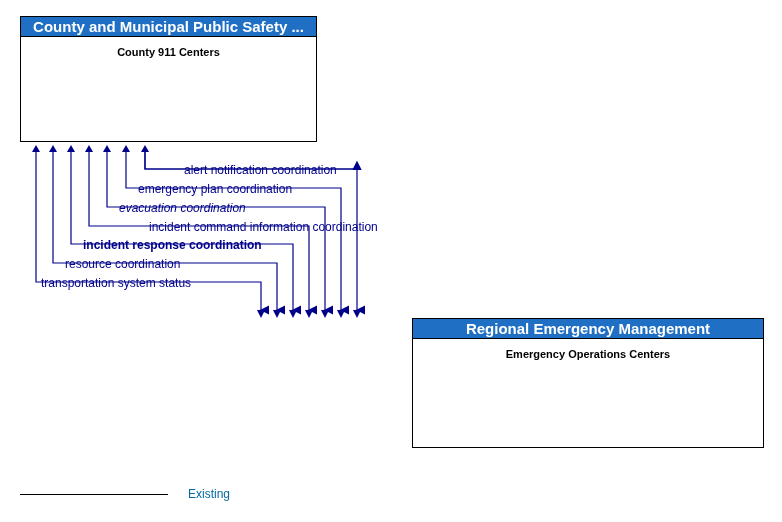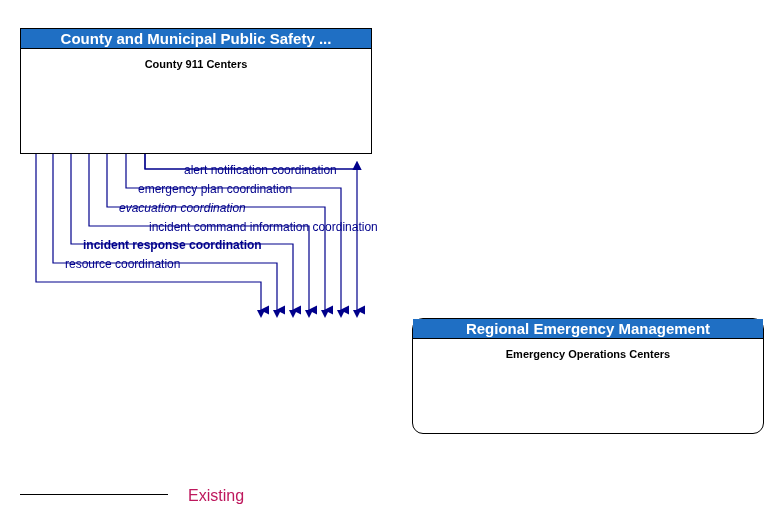--- a/index.html
+++ b/index.html
@@ -38,30 +38,29 @@
   }
   .node-title {
     color: #000000;
     font-size: 11px;
     font-weight: bold;
     text-align: center;
     padding-top: 9px;
   }
   #node-911 {
     left: 20px;
-    top: 28px;
-    width: 352px;
+    top: 16px;
+    width: 297px;
     height: 126px;
   }
   #node-eoc {
     left: 412px;
     top: 318px;
     width: 352px;
-    height: 116px;
-    border-radius: 11px;
+    height: 130px;
   }
   .flow-label {
     position: absolute;
     font-size: 12px;
     color: #00008b;
     white-space: nowrap;
     line-height: 12px;
   }
   svg.wires {
     position: absolute;
@@ -76,22 +75,22 @@
     left: 20px;
     top: 494px;
     width: 148px;
     height: 1px;
     background: #000000;
   }
   .legend-label {
     position: absolute;
     left: 188px;
     top: 487px;
-    font-size: 16px;
-    color: #be185d;
+    font-size: 12px;
+    color: #0369a1;
   }
 </style>
 </head>
 <body>
 
 <div id="canvas">
 
   <svg class="wires" viewBox="0 0 782 522">
     <defs>
       <marker id="arrowUp" markerWidth="8" markerHeight="8" refX="4" refY="7" orient="auto">
@@ -149,17 +148,18 @@
     <div class="node-header">Regional Emergency Management</div>
     <div class="node-title">Emergency Operations Centers</div>
   </div>
 
   <div class="flow-label" style="left:157px; top:164px;margin-left:27px;">alert notification coordination</div>
   <div class="flow-label" style="left:138px; top:183px;">emergency plan coordination</div>
   <div class="flow-label" style="left:119px; top:202px;font-style:italic;">evacuation coordination</div>
   <div class="flow-label" style="left:101px; top:221px;padding-left:48px;">incident command information coordination</div>
   <div class="flow-label" style="left:83px; top:239px;font-weight:bold;">incident response coordination</div>
   <div class="flow-label" style="left:65px; top:258px;">resource coordination</div>
+  <div class="flow-label" style="left:41px; top:277px;">transportation system status</div>
 
   <div class="legend-line"></div>
   <div class="legend-label">Existing</div>
 
 </div>
 
 </body></html>

